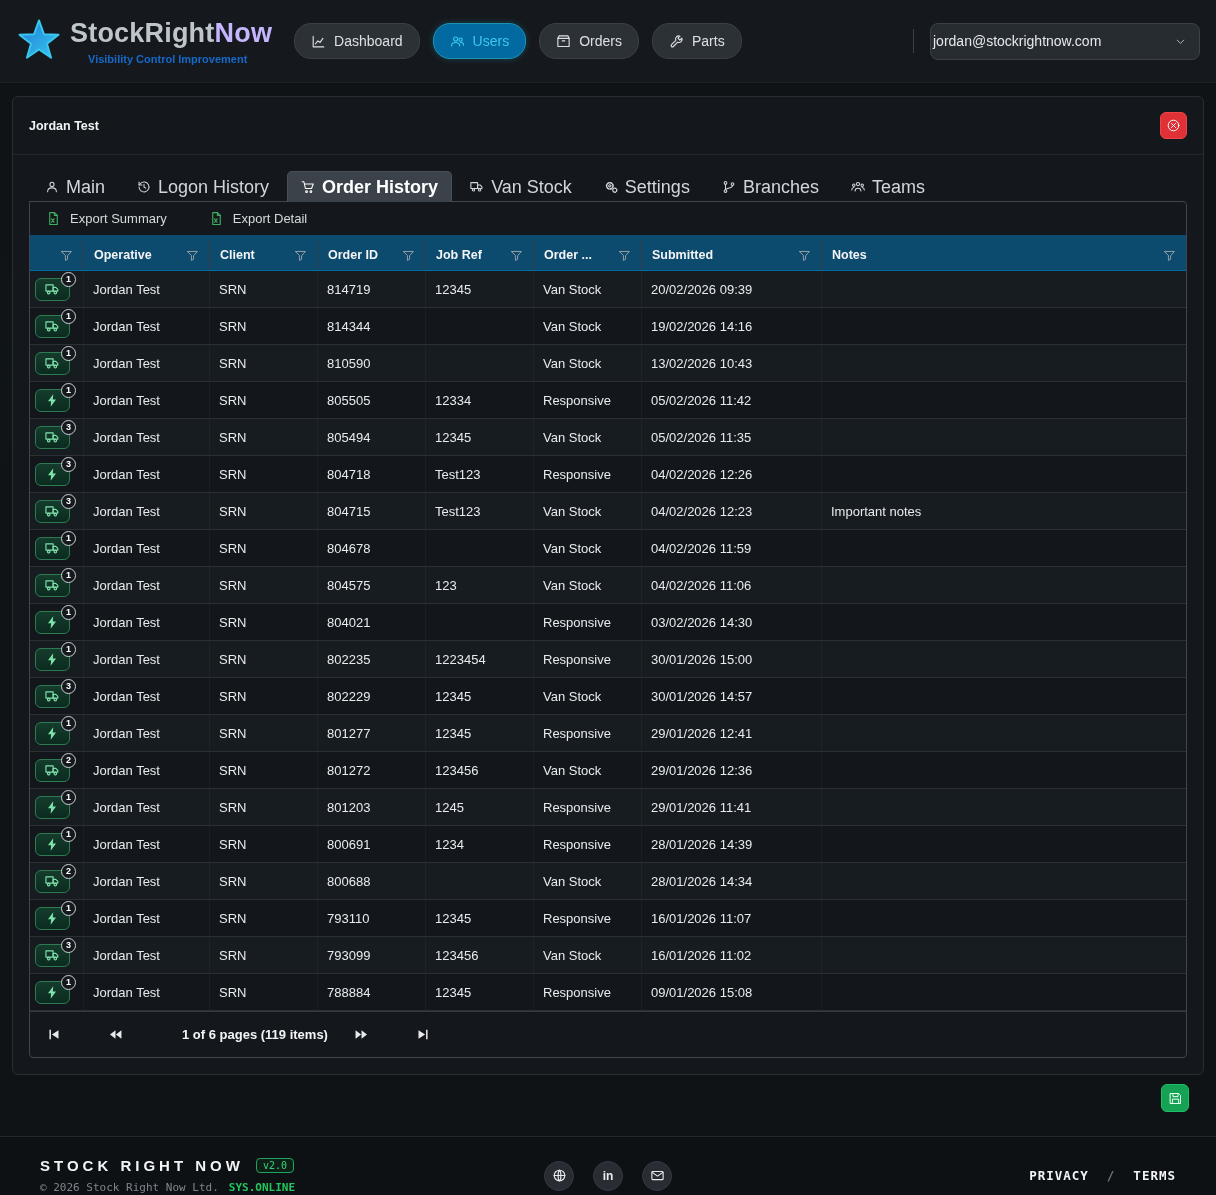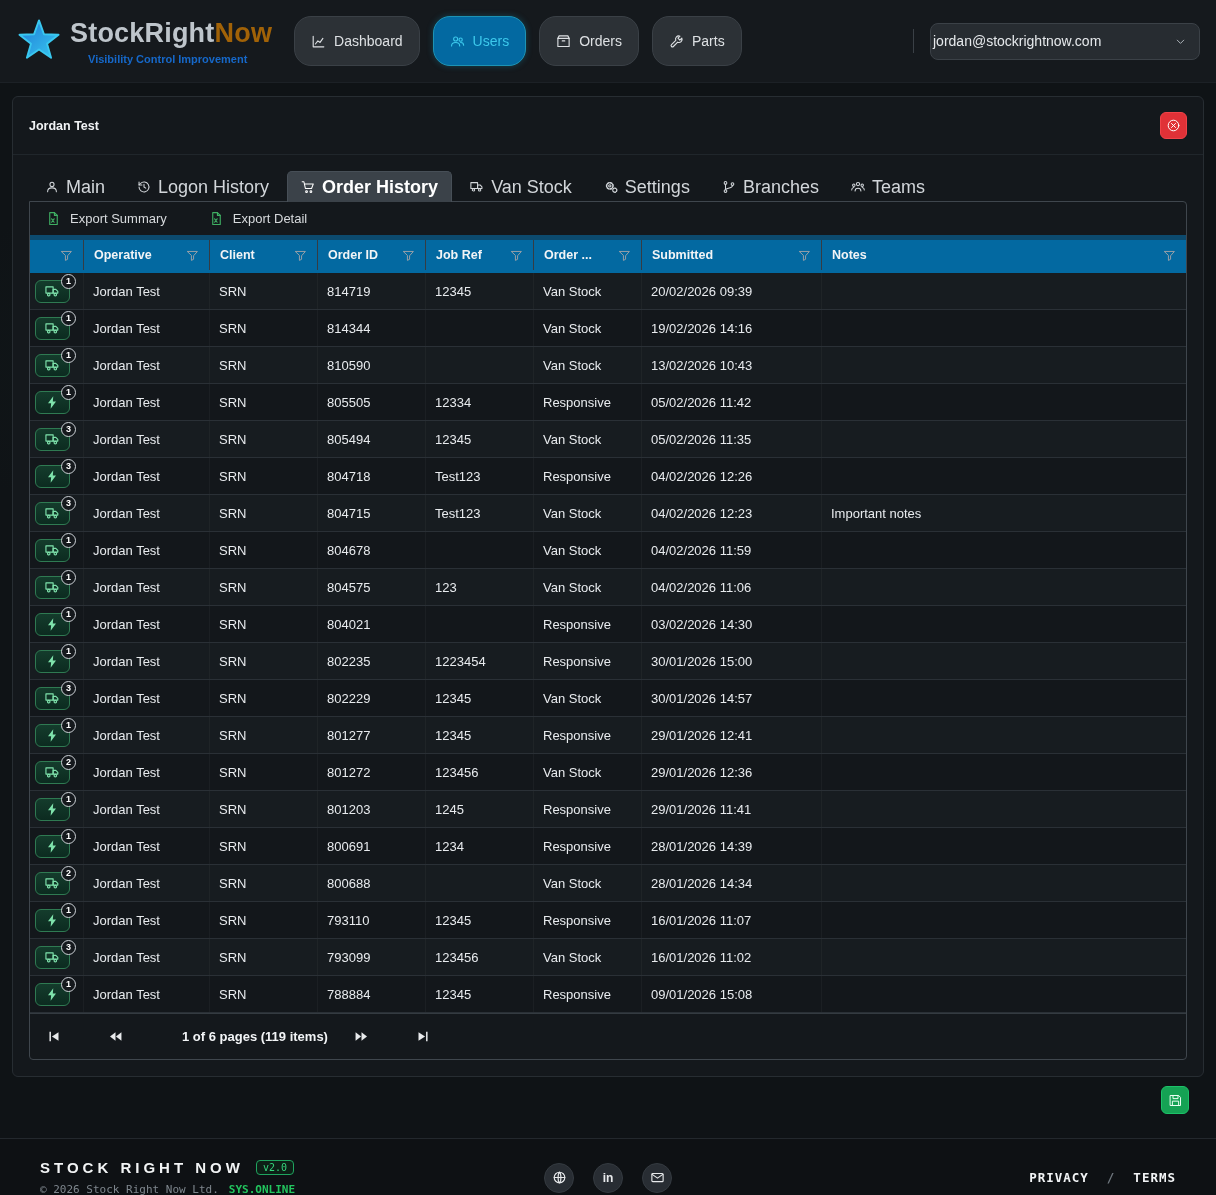--- a/index.html
+++ b/index.html
@@ -13,24 +13,24 @@
     overflow:hidden;
   }
   svg.ic { display:block; fill:none; stroke:currentColor; stroke-width:1.8; stroke-linecap:round; stroke-linejoin:round; }
 
   
   .navbar { height:83px; background:#15191d; display:flex; align-items:center; padding:0 16px; border-bottom:1px solid #1c2126; }
   .brand { display:flex; align-items:flex-start; gap:8px; cursor:pointer; }
   .brand .star { width:46px; height:46px; }
   .brand-text { display:flex; flex-direction:column; }
   .brand-name { font-size:27px; font-weight:600; color:#bec5cb; letter-spacing:.2px; line-height:32px; }
-  .brand-name .accent { color:#a16207; }
+  .brand-name .accent { color:#c4b5fd; }
   .brand-tagline { font-size:11px; font-weight:700; color:#1668c9; margin-top:4px; padding-left:18px; }
   .nav-pills { display:flex; gap:13px; margin-left:22px; }
-  .pill { height:50px; padding:3px 16px; border-radius:17px; background:#2c3136; border:1px solid #3a4046;
+  .pill { height:36px; padding:3px 16px; border-radius:17px; background:#2c3136; border:1px solid #3a4046;
           color:#dde0e3; font-size:14px; display:flex; align-items:center; gap:8px; cursor:pointer; }
   .pill svg { width:15px; height:15px; }
   .pill.active { background:#0369a1; border-color:#1d93b4; color:#3cc9ec; box-shadow:0 0 6px rgba(29,147,180,.35); }
   .nav-right { margin-left:auto; display:flex; align-items:center; }
   .vdiv { width:1px; height:24px; background:#3a4046; margin-right:16px; }
   .user-select { width:270px; height:37px; background:#272c31; border:1px solid #3b4147; border-radius:8px;
                  display:flex; align-items:center; justify-content:space-between; padding:0 12px 0 2px;
                  font-size:14px; color:#e6e9ec; cursor:pointer; }
   .user-select svg { width:13px; height:13px; color:#aeb4ba; }
 
@@ -51,21 +51,21 @@
   .tab.active { background:#3b4249; border-color:#474f57; color:#ffffff; font-weight:700; position:relative; z-index:2; }
   .tab-content { border:1px solid #3f464d; border-radius:0 4px 4px 4px; background:#14181c; }
 
   
   .export-bar { display:flex; align-items:center; gap:42px; padding:9px 16px; border-bottom:5px solid #0c4a6e; }
   .export-btn { display:flex; align-items:center; gap:9px; font-size:13px; color:#d7dadd; cursor:pointer; }
   .export-btn svg { width:15px; height:15px; color:#3fae62; }
 
   
   .thead, .trow { display:grid; grid-template-columns:54px 126px 108px 108px 108px 108px 180px 1fr; }
-  .thead { background:#0369a1; border-bottom:3px solid #0369a1; }
+  .thead { background:#0c4a6e; border-bottom:1px solid #0369a1; }
   .th { display:flex; align-items:center; justify-content:space-between; padding:0 10px; height:30px;
         font-size:12.5px; font-weight:700; color:#f2f4f6; border-right:1px solid #353c43; }
   .th:last-child { border-right:none; }
   .th .funnel { width:13px; height:13px; color:#9aa1a8; cursor:pointer; flex:none; }
   .trow { height:37px; border-bottom:1px solid #2a3036; cursor:pointer; }
   .trow:nth-child(odd) { background:#171c20; }
   .trow:nth-child(even) { background:#13171b; }
   .td { display:flex; align-items:center; padding:0 9px; font-size:13px; color:#e8ebee;
         border-right:1px solid rgba(255,255,255,.035); overflow:hidden; white-space:nowrap; }
   .td:last-child { border-right:none; }

